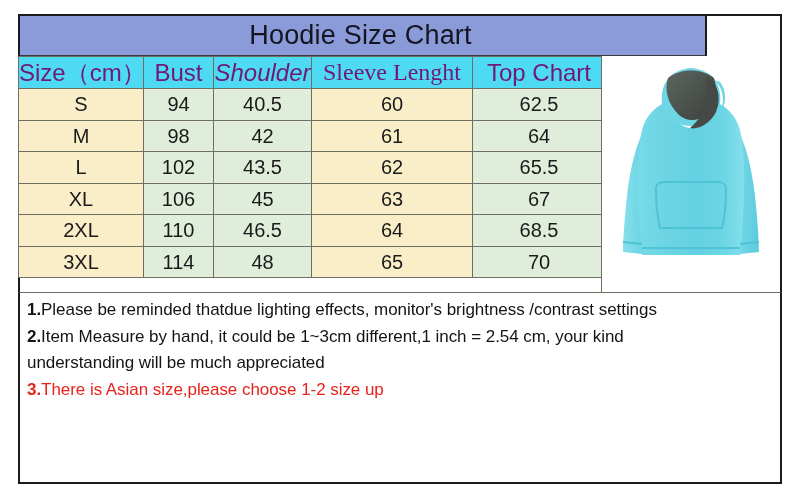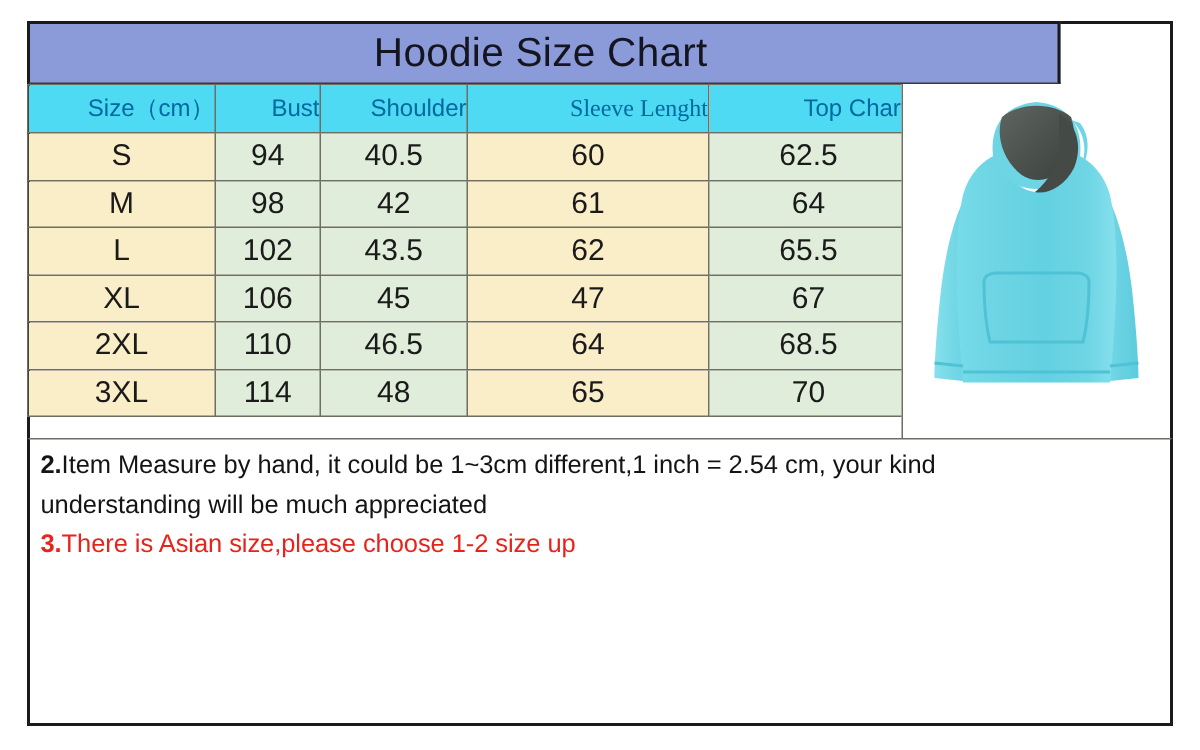--- a/index.html
+++ b/index.html
@@ -73,38 +73,37 @@
   .size-table td, .size-table th {
     border: 1px solid #6e6e63;
     text-align: center;
     font-weight: 400;
     padding: 0;
     overflow: hidden;
     white-space: nowrap;
   }
   .size-table thead th {
     background: #4ddaf2;
-    color: #0369a1;
-    font-size: 16px;
+    color: #701a75;
+    font-size: 24px;
     height: 31px;
     line-height: 31px;
-    text-align: right;
   }
   .size-table tbody td {
     font-size: 20px;
     color: #1a1a1a;
     height: 30.5px;
     line-height: 30.5px;
   }
   .col-cream { background: #faeec9; }
   .col-green { background: #dfedda; }
 
   .c-size     { width: 124px; }
   .c-bust     { width: 69px;  }
-  .c-shoulder { width: 97px;  }
+  .c-shoulder { width: 97px; font-style: italic;  }
   .c-sleeve   { width: 160px; font-family: Liberation Serif, serif; }
   .c-top      { width: 132px; }
 
   
   .photo-panel {
     position: absolute;
     left: 601px;
     top: 56px;
     width: 181px;
     height: 236px;
@@ -191,21 +190,21 @@
         <td class="col-cream">L</td>
         <td class="col-green">102</td>
         <td class="col-green">43.5</td>
         <td class="col-cream">62</td>
         <td class="col-green">65.5</td>
       </tr>
       <tr>
         <td class="col-cream">XL</td>
         <td class="col-green">106</td>
         <td class="col-green">45</td>
-        <td class="col-cream">47</td>
+        <td class="col-cream">63</td>
         <td class="col-green">67</td>
       </tr>
       <tr>
         <td class="col-cream">2XL</td>
         <td class="col-green">110</td>
         <td class="col-green">46.5</td>
         <td class="col-cream">64</td>
         <td class="col-green">68.5</td>
       </tr>
       <tr>
@@ -267,20 +266,23 @@
 
       <path d="M36,192 L134,192" stroke="#4fc2d6" stroke-width="2" fill="none"></path>
 
       <path d="M17,186 L36,188" stroke="#4fc2d6" stroke-width="2" fill="none"></path>
       <path d="M153,186 L134,188" stroke="#4fc2d6" stroke-width="2" fill="none"></path>
     </svg>
   </div>
 
   <div class="tips">
 
+    <p class="tip-line">
+      <span class="tip-num">1.</span><span>Please be reminded thatdue lighting effects, monitor's brightness /contrast settings</span>
+    </p>
 
     <p class="tip-line">
       <span class="tip-num">2.</span><span>Item Measure by hand, it could be 1~3cm different,1 inch = 2.54 cm, your kind</span>
     </p>
     <p class="tip-line">
       <span>understanding will be much appreciated</span>
     </p>
 
     <p class="tip-line tip-red">
       <span class="tip-num">3.</span><span>There is Asian size,please choose 1-2 size up</span>

